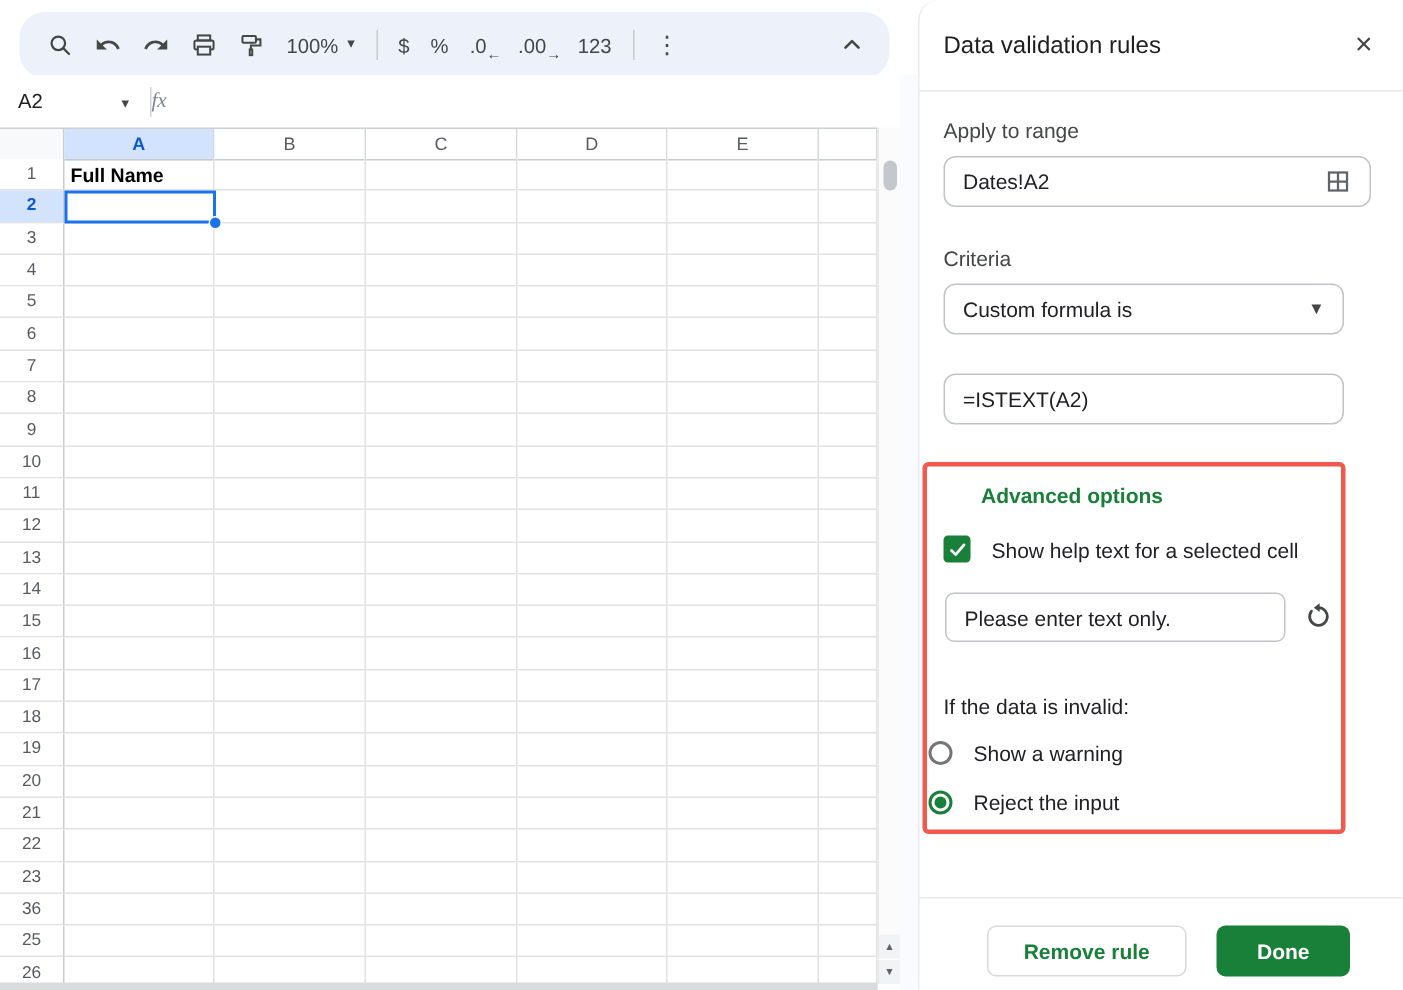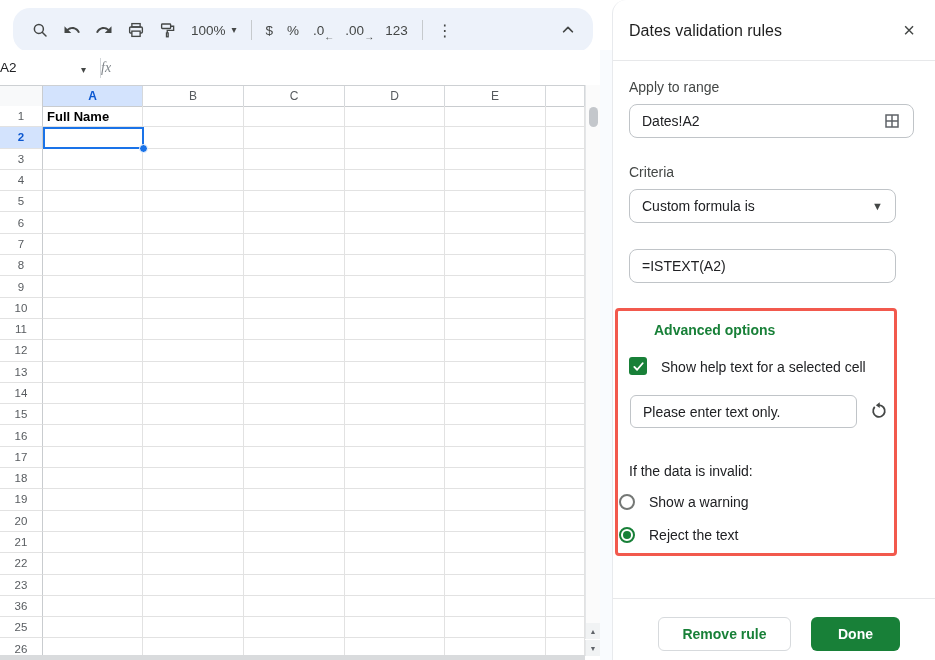--- a/index.html
+++ b/index.html
@@ -25,21 +25,21 @@
   .tb-sep { width:1px; height:20px; background:#c6cacd; flex:0 0 auto; }
   .zoom-box { display:flex; align-items:center; gap:6px; flex:0 0 auto; }
   .caret { font-size:10px; color:#444746; line-height:1; }
   .num-icon { position:relative; font-size:13.5px; color:#444746; padding-right:7px; flex:0 0 auto; }
   .num-icon .arr { position:absolute; right:-3px; bottom:-4px; font-size:10px; }
   .kebab { font-size:16px; color:#444746; flex:0 0 auto; }
   .spacer { flex:1 1 auto; }
 
   
   .formula-bar { position:absolute; left:0; top:50px; width:612px; height:35px; background:#fff; display:flex; align-items:center; }
-  .name-box { width:86px; display:flex; align-items:flex-end; }
+  .name-box { width:86px; display:flex; align-items:flex-end; padding-left:12px; }
   .name-box-value { font-size:13.5px; color:#202124; flex:1; }
   .fb-sep { width:1px; height:20px; background:#d3d6d9; margin-left:14px; }
   .fx { font-style:italic; color:#80868b; font-size:14px; font-family:"Liberation Serif", serif; }
 
   
   .grid { position:absolute; left:0; top:85px; width:585px; height:575px; background:#fff; }
   .col-headers { display:flex; height:21px; border-top:1px solid #cdd0d3; }
   .corner-cell { width:43px; height:21px; background:#f8f9fa; border-right:1px solid #c9cccf; border-bottom:1px solid #c9cccf; }
   .col-header { height:21px; display:flex; align-items:center; justify-content:center;
     font-size:12px; color:#575b5f; background:#ffffff; border-right:1px solid #d5d8db; border-bottom:1px solid #c9cccf; }
@@ -429,21 +429,21 @@
 
 <div class="v-scroll">
   <div class="v-thumb"></div>
 </div>
 <div class="scroll-btn up">▲</div>
 <div class="scroll-btn down">▼</div>
 <div class="h-scroll"></div>
 <div class="gap-strip"></div>
 
 <div class="panel">
-  <div class="panel-title">Dates validation rules</div>
+  <div class="panel-title">Data validation rules</div>
   <div class="panel-close">×</div>
   <div class="panel-divider" style="top:60px;"></div>
 
   <div class="p-label" style="top:79px;">Apply to range</div>
   <div class="p-input range-box">
     <span>Dates!A2</span>
     <span class="range-icon">
       <svg width="18" height="18" viewBox="0 0 24 24" fill="none" stroke="#5f6368" stroke-width="2">
           <rect x="4" y="4" width="16" height="16"></rect>
           <line x1="12" y1="4" x2="12" y2="20"></line>
@@ -480,21 +480,21 @@
   </div>
 
   <div class="invalid-label">If the data is invalid:</div>
   <div class="radio-group" id="invalid-options">
       <div class="radio-row">
         <span class="radio"></span>
         <span class="radio-label">Show a warning</span>
       </div>
       <div class="radio-row">
         <span class="radio checked"></span>
-        <span class="radio-label">Reject the text</span>
+        <span class="radio-label">Reject the input</span>
       </div>
     </div>
 
   <div class="panel-divider panel-footer-divider"></div>
   <button class="btn btn-remove">Remove rule</button>
   <button class="btn btn-done">Done</button>
 </div>
 
 <div class="highlight-rect"></div>
 

